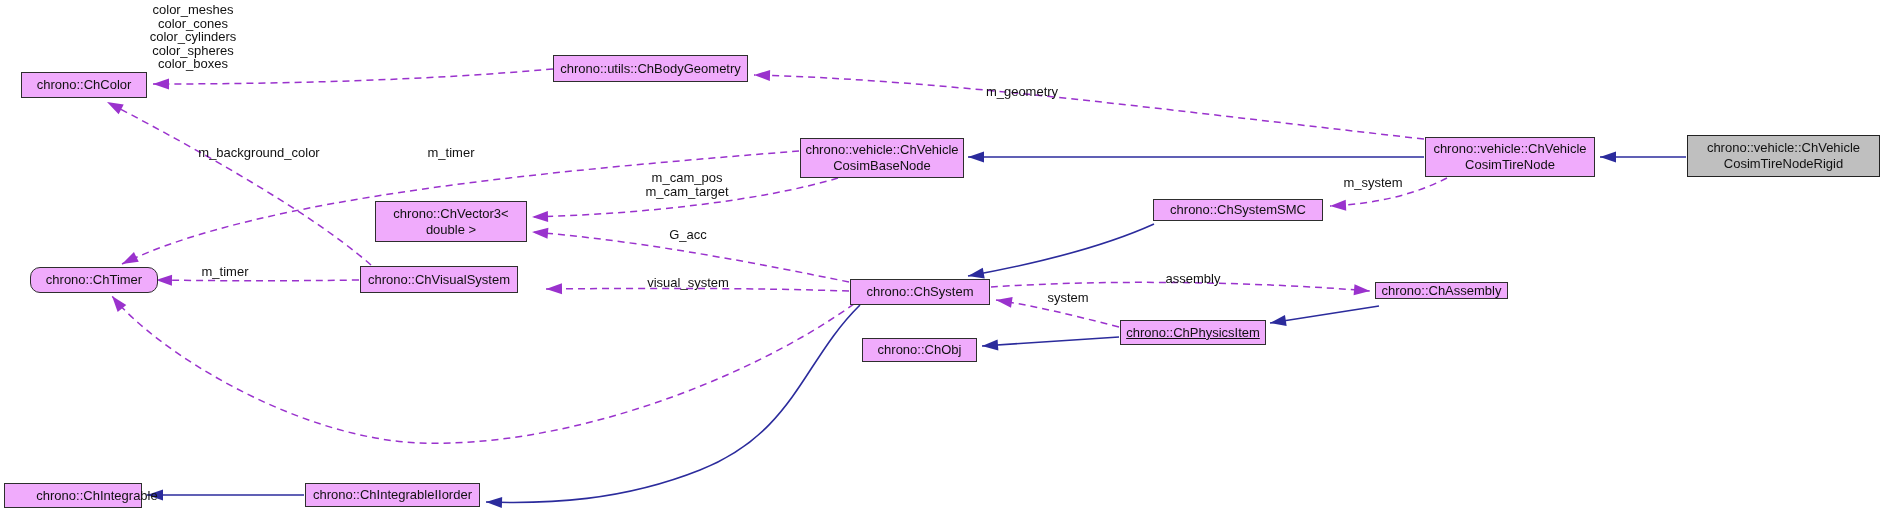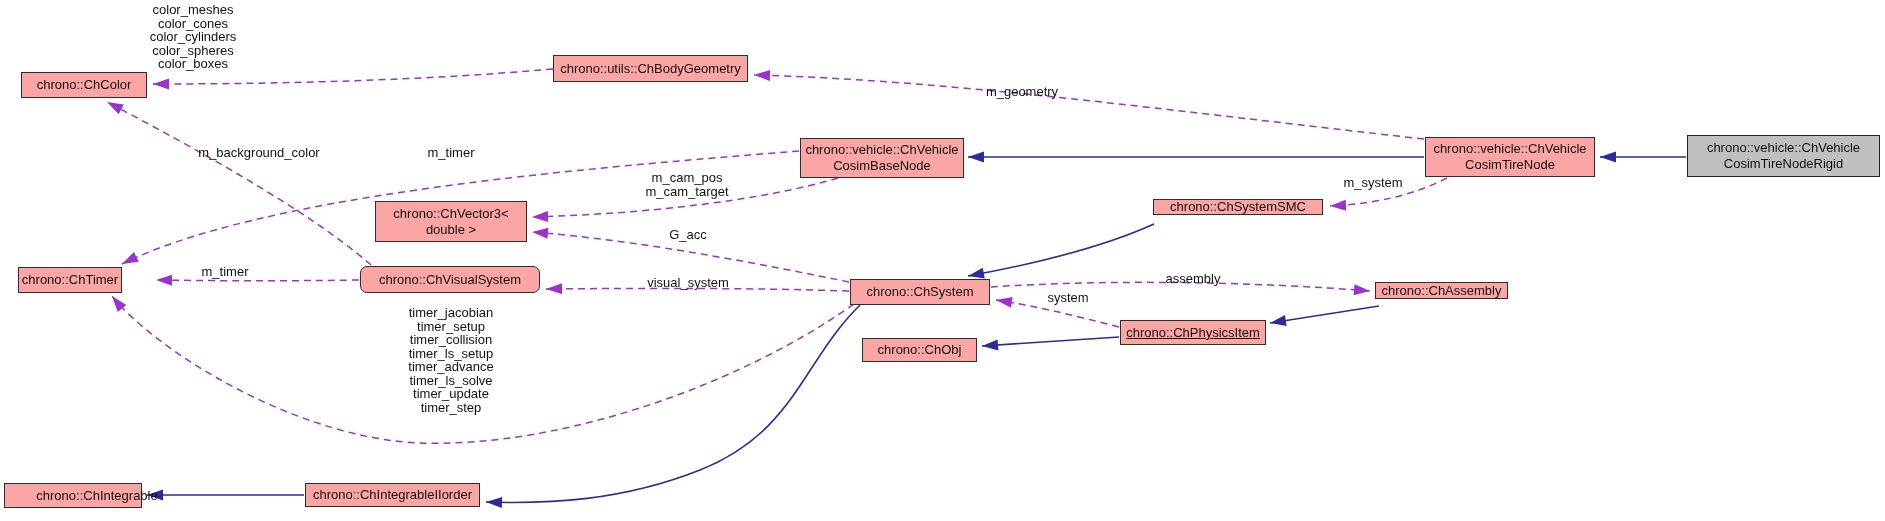--- a/index.html
+++ b/index.html
@@ -11,21 +11,21 @@
     color:#111111;
     overflow:hidden;
   }
   #edges{position:absolute;left:0;top:0;width:1885px;height:521px;}
   .assoc{fill:none;stroke:#9a32cd;stroke-width:1.5;stroke-dasharray:7,5;}
   .inherit{fill:none;stroke:#2b2b9c;stroke-width:1.6;}
   .node{
     position:absolute;
     box-sizing:border-box;
     border:1.4px solid #2e2e2e;
-    background:#fca5a5;
+    background:#f0abfc;
     display:flex;align-items:center;justify-content:center;
     text-align:center;
     font-size:13px;line-height:16px;
     white-space:pre-line;
     z-index:2;
   }
   .node.highlight{background:#bfbfbf;border-color:#222222;}
   .edge-label{
     position:absolute;
     transform:translateX(-50%);
@@ -75,48 +75,40 @@
   <div class="node" style="left:21px;top:72px;width:126px;height:26px;">chrono::ChColor</div>
   <div class="node" style="left:553px;top:55px;width:195px;height:27px;">chrono::utils::ChBodyGeometry</div>
   <div class="node" style="left:800px;top:138px;width:164px;height:40px;">chrono::vehicle::ChVehicle
 CosimBaseNode</div>
   <div class="node" style="left:1425px;top:137px;width:170px;height:40px;">chrono::vehicle::ChVehicle
 CosimTireNode</div>
   <div class="node highlight" style="left:1687px;top:135px;width:193px;height:42px;">chrono::vehicle::ChVehicle
 CosimTireNodeRigid</div>
   <div class="node" style="left:375px;top:201px;width:152px;height:41px;">chrono::ChVector3&lt;
 double &gt;</div>
-  <div class="node" style="left:1153px;top:199px;width:170px;height:16px;">chrono::ChSystemSMC</div>
-  <div class="node" style="left:18px;top:267px;width:104px;height:26px;">chrono::ChTimer</div>
-  <div class="node" style="left:360px;top:266px;width:180px;height:27px;border-radius:7px;">chrono::ChVisualSystem</div>
+  <div class="node" style="left:1153px;top:199px;width:170px;height:22px;">chrono::ChSystemSMC</div>
+  <div class="node" style="left:30px;top:267px;width:128px;height:26px;border-radius:10px;">chrono::ChTimer</div>
+  <div class="node" style="left:360px;top:266px;width:158px;height:27px;">chrono::ChVisualSystem</div>
   <div class="node" style="left:850px;top:279px;width:140px;height:26px;">chrono::ChSystem</div>
   <div class="node" style="left:1375px;top:282px;width:133px;height:17px;">chrono::ChAssembly</div>
   <div class="node" style="left:1120px;top:320px;width:146px;height:25px;text-decoration:underline;">chrono::ChPhysicsItem</div>
   <div class="node" style="left:862px;top:338px;width:115px;height:24px;">chrono::ChObj</div>
   <div class="node" style="left:4px;top:483px;width:138px;height:25px;padding-left:48px;">chrono::ChIntegrable</div>
   <div class="node" style="left:305px;top:483px;width:175px;height:24px;text-align:center;">chrono::ChIntegrableIIorder</div>
 
   <div class="edge-label" style="left:193px;top:3px;">color_meshes
 color_cones
 color_cylinders
 color_spheres
 color_boxes</div>
   <div class="edge-label" style="left:1022px;top:85px;">m_geometry</div>
   <div class="edge-label" style="left:451px;top:146px;">m_timer</div>
   <div class="edge-label" style="left:259px;top:146px;">m_background_color</div>
   <div class="edge-label" style="left:687px;top:171px;">m_cam_pos
 m_cam_target</div>
   <div class="edge-label" style="left:688px;top:228px;">G_acc</div>
   <div class="edge-label" style="left:225px;top:265px;">m_timer</div>
   <div class="edge-label" style="left:688px;top:276px;">visual_system</div>
-  <div class="edge-label" style="left:451px;top:306px;">timer_jacobian
-timer_setup
-timer_collision
-timer_ls_setup
-timer_advance
-timer_ls_solve
-timer_update
-timer_step</div>
   <div class="edge-label" style="left:1373px;top:176px;">m_system</div>
   <div class="edge-label" style="left:1193px;top:272px;">assembly</div>
   <div class="edge-label" style="left:1068px;top:291px;">system</div>
 
 </div>
 
 </body></html>

